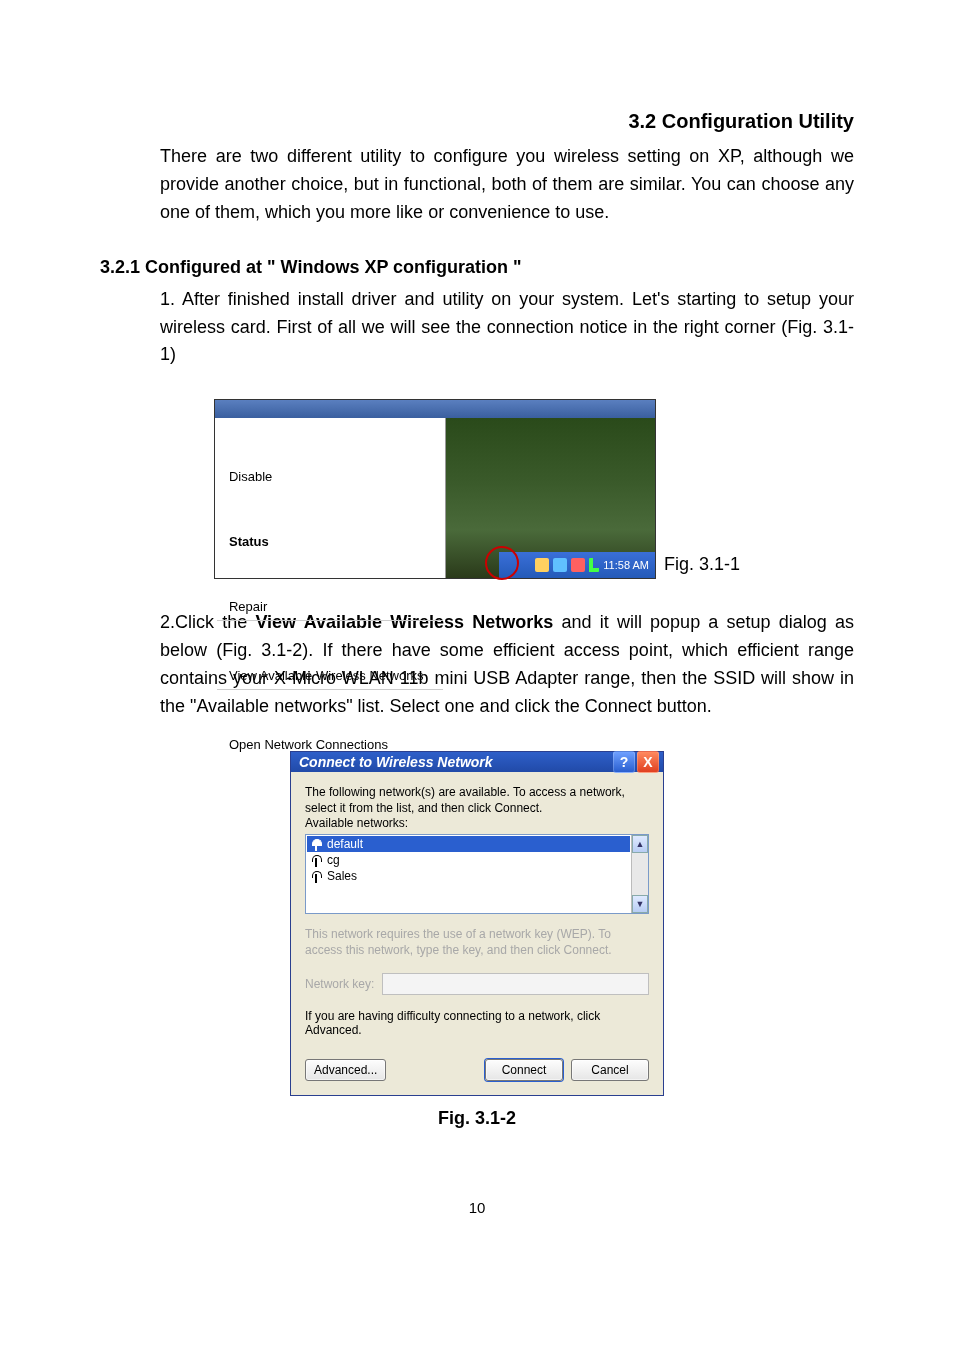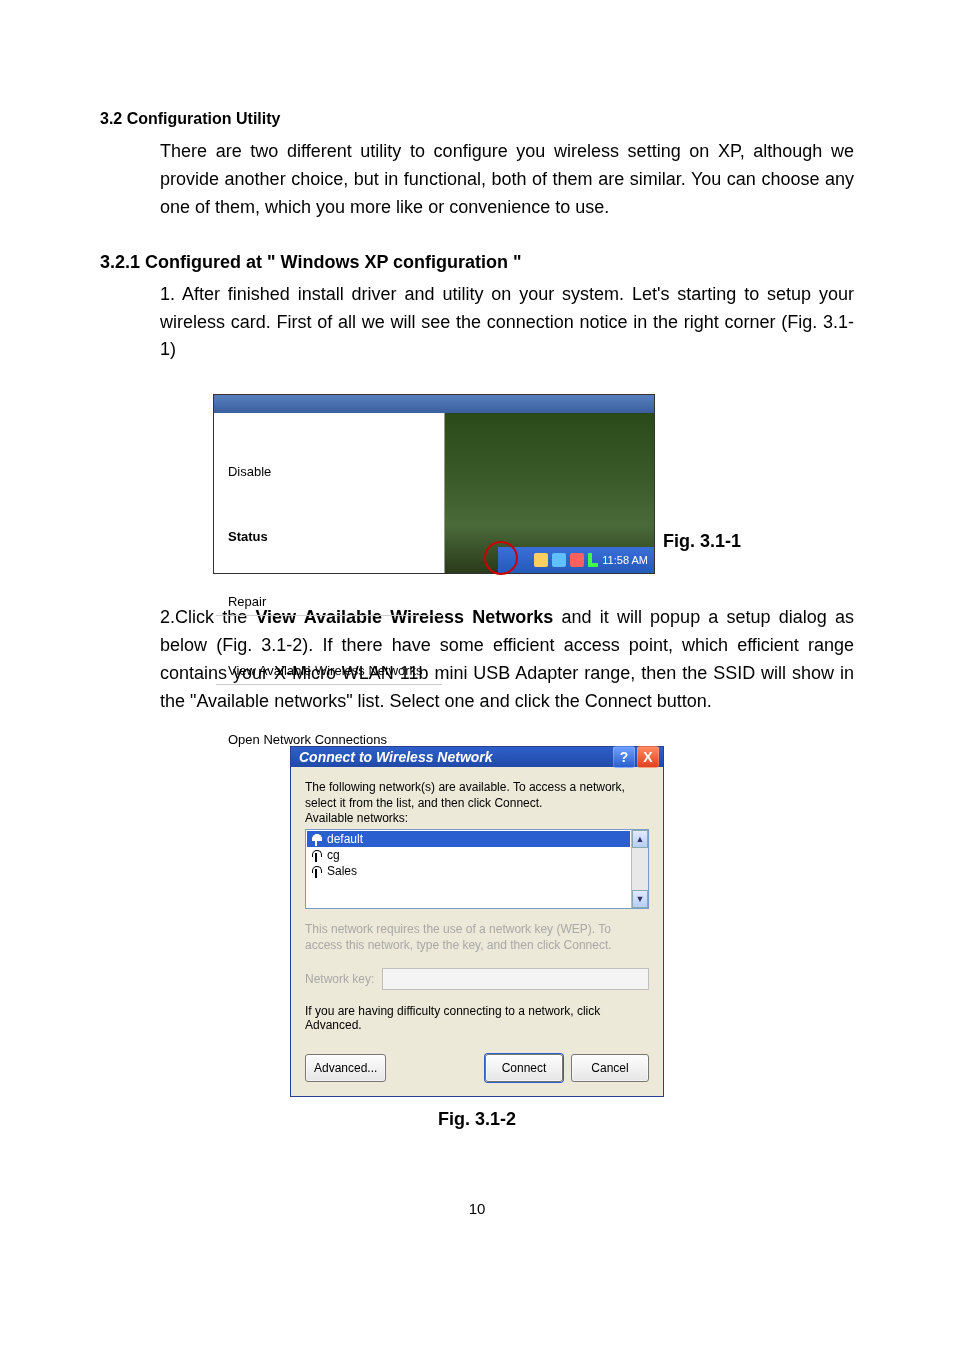--- a/index.html
+++ b/index.html
@@ -6,23 +6,24 @@
     margin: 0;
     background: #fff;
     font-family: Arial, sans-serif;
     width: 954px;
   }
   .page {
     padding: 110px 100px 60px 100px;
   }
   .h-section {
     font-weight: bold;
-    font-size: 16px;
+    font-size: 20px;
     margin-bottom: 10px;
     color: #000;
+    text-align: right;
   }
   .body-text {
     margin-left: 60px;
     font-size: 18px;
     line-height: 1.55;
     text-align: justify;
     color: #000;
     margin-bottom: 30px;
   }
   .h-subsection {
@@ -102,22 +103,21 @@
   .tray-ico {
     width: 14px; height: 14px;
     display: inline-block;
   }
   .tray-ico.s1 { background: #ffd060; border-radius: 2px; }
   .tray-ico.s2 { background: #60c0ff; border-radius: 2px; }
   .tray-ico.s3 { background: #ff6060; border-radius: 2px; }
   .tray-ico.s4 { border-left:4px solid #4f4; border-bottom:4px solid #4f4; width:6px; height:10px; background:transparent; border-radius:1px; }
   .fig-caption-side {
     font-size: 18px;
-    margin-bottom: 22px;
-    font-weight: bold;
+    margin-bottom: 4px;
   }
 
   
   .fig312-wrap {
     display: flex;
     justify-content: center;
     margin-bottom: 12px;
   }
   .fig312 {
     width: 372px;
@@ -220,21 +220,21 @@
     margin-top: 14px;
     color: #000;
   }
   .dlg-buttons {
     display: flex;
     margin-top: 22px;
     align-items: center;
   }
   .xp-btn {
     min-width: 78px;
-    height: 28px;
+    height: 22px;
     background: linear-gradient(#fdfdfd, #e6e6e6);
     border: 1px solid #777;
     border-radius: 3px;
     font-size: 12px;
     font-family: Tahoma, sans-serif;
     padding: 0 8px;
     box-shadow: inset 0 0 0 1px #fff8;
   }
   .xp-btn.default {
     box-shadow: 0 0 0 1px #2a5fcf, inset 0 0 0 1px #fff8;

